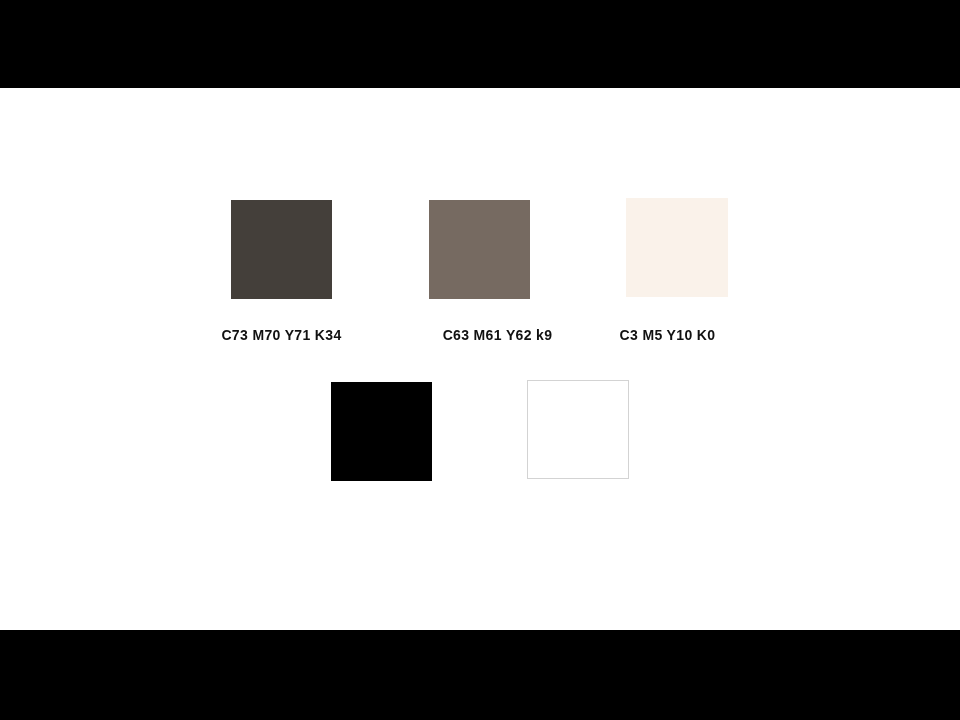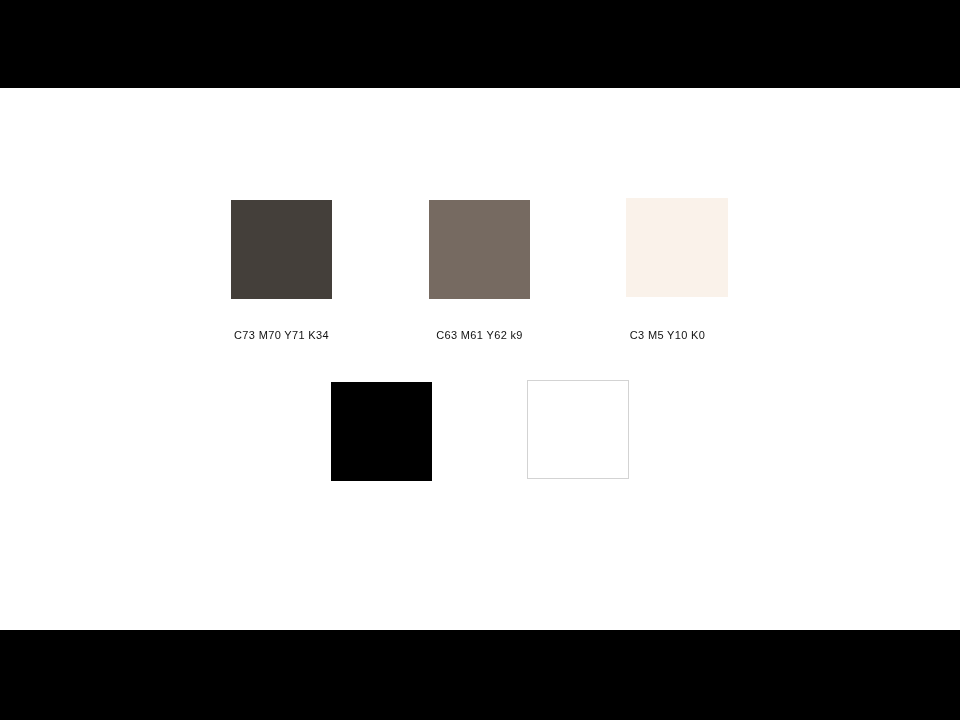--- a/index.html
+++ b/index.html
@@ -49,42 +49,42 @@
     left: 0;
     top: 0;
     box-sizing: border-box;
   }
   .swatch-label {
     position: absolute;
     left: 50%;
     transform: translateX(-50%);
     white-space: nowrap;
     font-family: "Liberation Sans", sans-serif;
-    font-size: 11px;
-    font-weight: 400;
+    font-size: 14px;
+    font-weight: 700;
     letter-spacing: 0.35px;
     color: #111111;
     line-height: 11px;
   }
 </style>
 </head>
 <body>
 
 <div class="slide">
 
   <div class="letterbox top"></div>
 
   <div class="canvas">
 
     <div class="swatch-group" id="row-0" style="position: absolute; left: 0px; top: 0px; width: 960px; height: 542px;">
         <div class="swatch-group" style="left: 231px; top: 112px; width: 101px; height: 144px;">
           <div class="swatch-chip" style="width: 101px; height: 99px; background: rgb(68, 63, 58);"></div>
           <div class="swatch-label" style="top: 130px;">C73 M70 Y71 K34</div>
         </div>
-        <div class="swatch-group" style="left: 429px; top: 112px; width: 101px; height: 144px;">
+        <div class="swatch-group" style="left: 429px; top: 112px; width: 101px; height: 144px; padding-left: 36px;">
           <div class="swatch-chip" style="width: 101px; height: 99px; background: rgb(118, 106, 97);"></div>
           <div class="swatch-label" style="top: 130px;">C63 M61 Y62 k9</div>
         </div>
         <div class="swatch-group" style="left: 626px; top: 110px; width: 83px; height: 146px;">
           <div class="swatch-chip" style="width: 102px; height: 99px; background: rgb(250, 242, 234);"></div>
           <div class="swatch-label" style="top: 132px;">C3 M5 Y10 K0</div>
         </div>
       </div>
     <div class="swatch-group" id="row-1" style="position: absolute; left: 0px; top: 0px; width: 960px; height: 542px;">
         <div class="swatch-group" style="left: 331px; top: 294px; width: 101px; height: 326px;">

